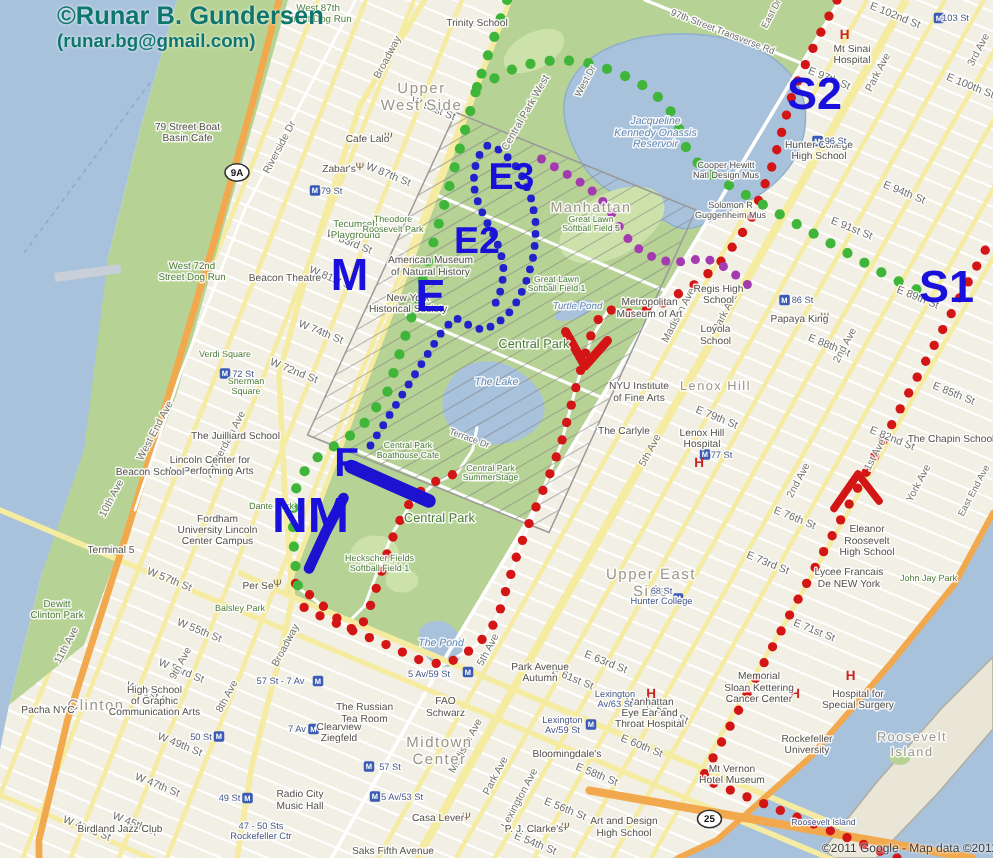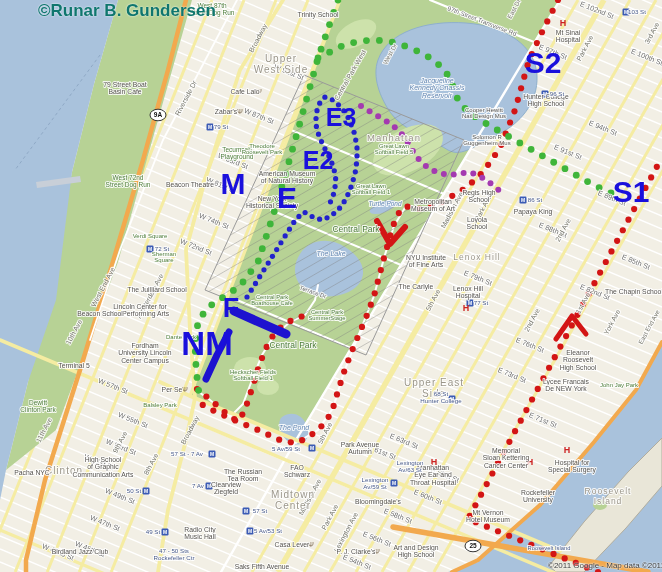--- a/index.html
+++ b/index.html
@@ -684,15 +684,16 @@
       <text x="631" y="191" font-size="30" fill="#1a10dc" text-anchor="middle" paint-order="stroke" stroke="#ffffff" stroke-width="0" stroke-opacity="0.85" stroke-linejoin="round" font-weight="bold"><tspan x="631" y="201.5">S1</tspan></text>
       <text x="341" y="117" font-size="25" fill="#1a10dc" text-anchor="middle" paint-order="stroke" stroke="#ffffff" stroke-width="0" stroke-opacity="0.85" stroke-linejoin="round" font-weight="bold"><tspan x="341" y="125.75">E3</tspan></text>
       <text x="318" y="160" font-size="25" fill="#1a10dc" text-anchor="middle" paint-order="stroke" stroke="#ffffff" stroke-width="0" stroke-opacity="0.85" stroke-linejoin="round" font-weight="bold"><tspan x="318" y="168.75">E2</tspan></text>
       <text x="287" y="197" font-size="30" fill="#1a10dc" text-anchor="middle" paint-order="stroke" stroke="#ffffff" stroke-width="0" stroke-opacity="0.85" stroke-linejoin="round" font-weight="bold"><tspan x="287" y="207.5">E</tspan></text>
       <text x="233" y="183" font-size="30" fill="#1a10dc" text-anchor="middle" paint-order="stroke" stroke="#ffffff" stroke-width="0" stroke-opacity="0.85" stroke-linejoin="round" font-weight="bold"><tspan x="233" y="193.5">M</tspan></text>
       <text x="231" y="308" font-size="27" fill="#1a10dc" text-anchor="middle" paint-order="stroke" stroke="#ffffff" stroke-width="0" stroke-opacity="0.85" stroke-linejoin="round" font-weight="bold"><tspan x="231" y="317.45">F</tspan></text>
       <text x="207" y="343" font-size="33" fill="#1a10dc" text-anchor="middle" paint-order="stroke" stroke="#ffffff" stroke-width="0" stroke-opacity="0.85" stroke-linejoin="round" font-weight="bold"><tspan x="207" y="354.55">NM</tspan></text>
     </svg>
   <div class="copy">
     <div>©Runar B. Gundersen</div>
+    <div class="em">(runar.bg@gmail.com)</div>
   </div>
   <div class="attr">©2011 Google - Map data ©2011 Goog</div>
 </div>
 
 </body></html>

